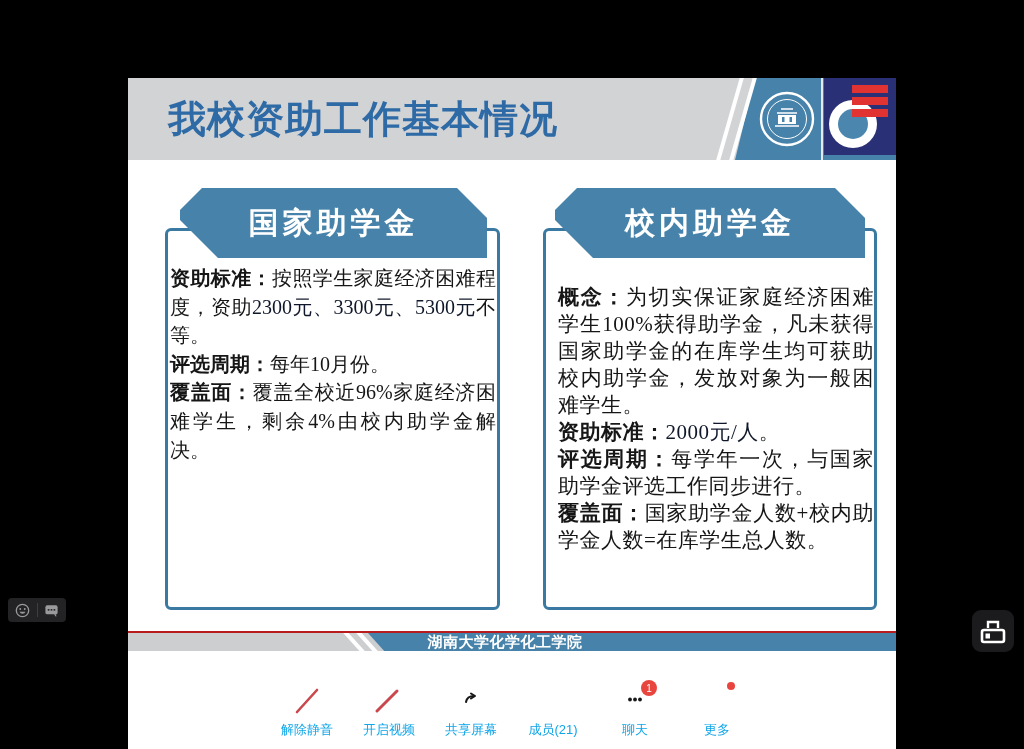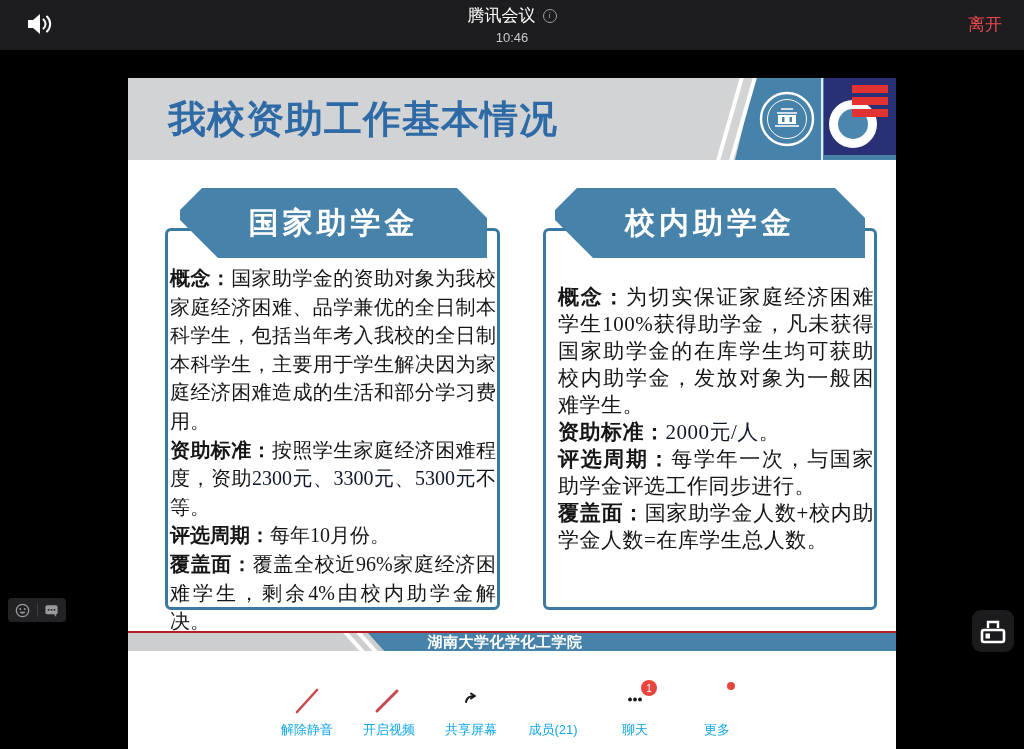--- a/index.html
+++ b/index.html
@@ -97,39 +97,20 @@
            padding:0 3px; background:#e9453f; border-radius:9px; color:#fff;
            font-size:10px; display:flex; align-items:center; justify-content:center; }
   .reddot { position:absolute; top:-2px; right:-1px; width:8px; height:8px;
             border-radius:50%; background:#e9453f; }
 </style>
 </head>
 <body>
 
 <div class="screen">
 
-  <header class="topbar">
-    <button class="audio-btn">
-      <span>
-        <svg width="28" height="26" viewBox="0 0 28 26">
-          <path d="M3 9h5l7-6v20l-7-6H3z" fill="#fff"></path>
-          <path d="M18.5 8.5a6 6 0 0 1 0 9" fill="none" stroke="#fff" stroke-width="2" stroke-linecap="round"></path>
-          <path d="M22 5.5a10.5 10.5 0 0 1 0 15" fill="none" stroke="#fff" stroke-width="2" stroke-linecap="round"></path>
-        </svg>
-      </span>
-    </button>
-    <div class="topbar-center">
-      <div class="title-row">
-        <span class="meeting-title">腾讯会议</span>
-        <span class="info-ic">i</span>
-      </div>
-      <div class="meeting-time">10:46</div>
-    </div>
-    <button class="leave-btn">离开</button>
-  </header>
 
   <div class="slide">
 
     <div class="slide-header">
       <div class="hdr-teal"></div>
       <div class="hdr-slash" style="left:600px;"></div>
       <div class="hdr-slash" style="left:613px;"></div>
       <div class="hdr-navy">
         <svg width="72" height="77" viewBox="0 0 72 77">
           <circle cx="29" cy="46" r="24" fill="#fff"></circle>
@@ -148,21 +129,20 @@
         <rect x="24" y="27" width="2.5" height="5" fill="#4682a9"></rect>
         <rect x="31.5" y="27" width="2.5" height="5" fill="#4682a9"></rect>
       </svg>
       <h1 class="slide-title">我校资助工作基本情况</h1>
     </div>
 
     <section>
       <div class="panel-box box-left"></div>
       <div class="banner banner-left">国家助学金</div>
       <div class="panel-body body-left">
-          <p><b>概念：</b><span>国家助学金的资助对象为我校家庭经济困难、品学兼优的全日制本科学生，包括当年考入我校的全日制本科学生，主要用于学生解决因为家庭经济困难造成的生活和部分学习费用。</span></p>
           <p><b>资助标准：</b><span>按照学生家庭经济困难程度，资助</span><span class="hl">2300元、3300元、5300元</span><span>不等。</span></p>
           <p><b>评选周期：</b><span>每年10月份。</span></p>
           <p><b>覆盖面：</b><span>覆盖全校近96%家庭经济困难学生，剩余4%由校内助学金解决。</span></p>
         </div>
     </section>
 
     <section>
       <div class="panel-box box-right"></div>
       <div class="banner banner-right">校内助学金</div>
       <div class="panel-body body-right">

